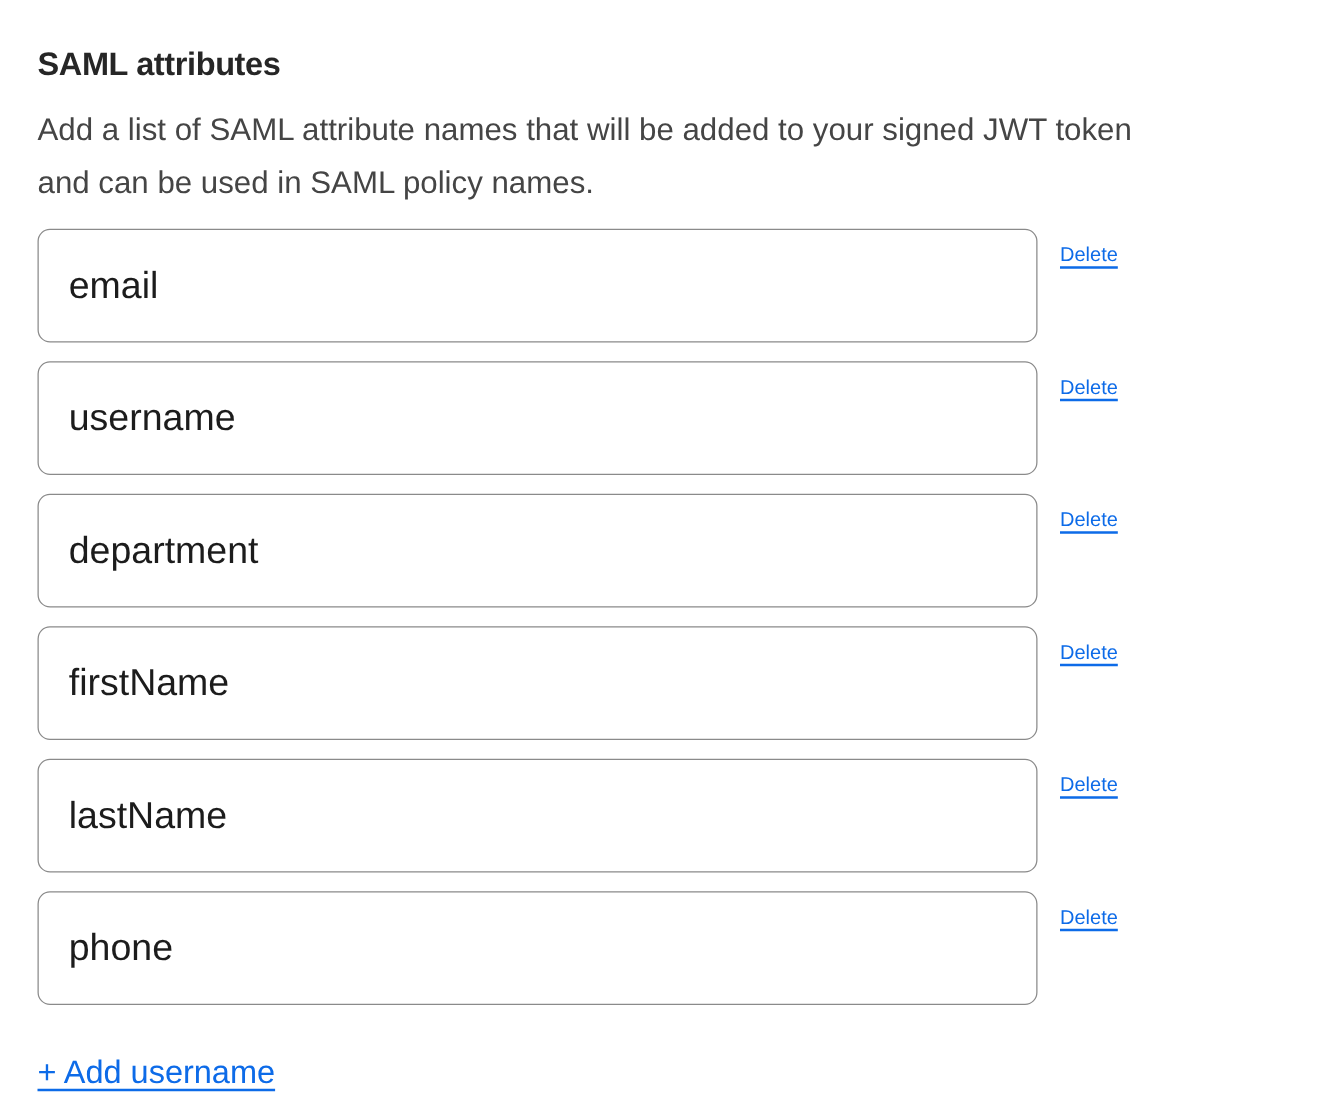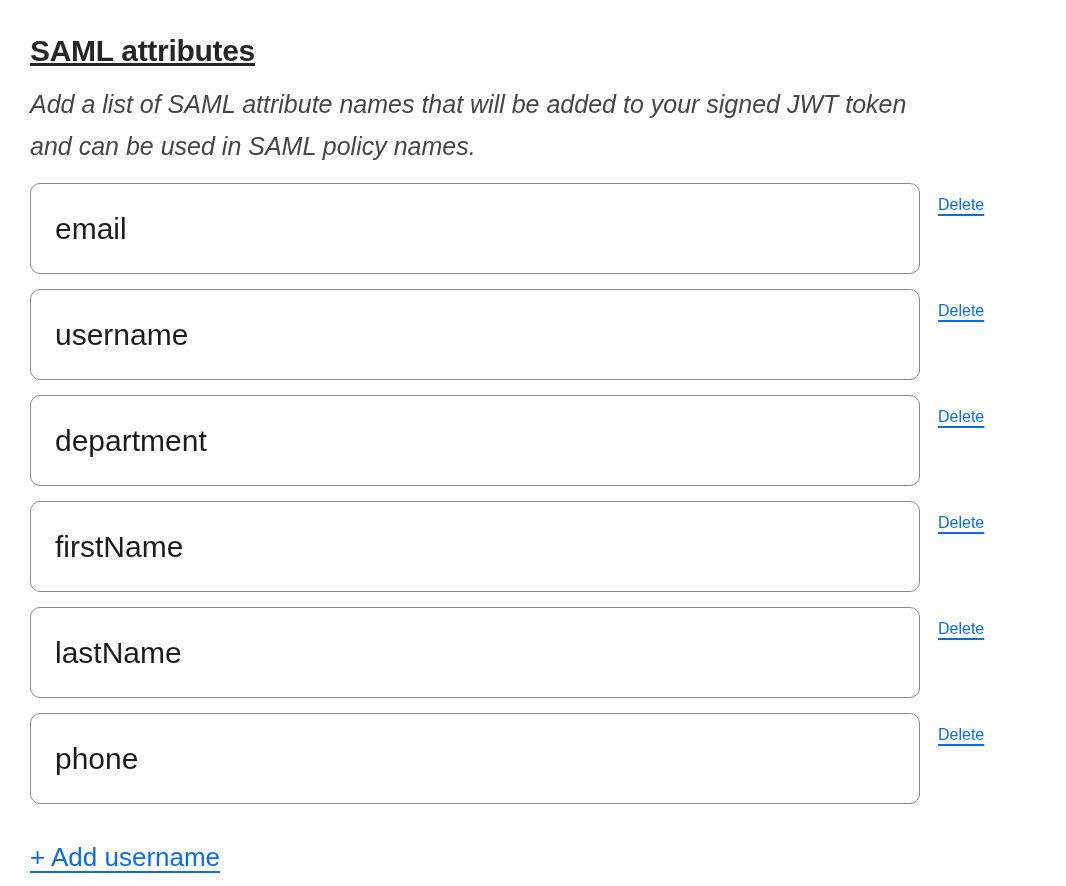--- a/index.html
+++ b/index.html
@@ -18,44 +18,42 @@
   }
   .page {
     width: 1066px;
     height: 886px;
     background: #ffffff;
     padding: 32px 30px 0 30px;
     overflow: hidden;
   }
   .page-title {
     margin: 0;
-    font-size: 30px;
+    font-size: 26px;
     line-height: 38px;
     font-weight: 700;
     letter-spacing: -0.3px;
     color: var(--heading-color);
-    text-decoration: underline;
   }
   .page-description {
     margin: 13px 0 0 0;
     font-size: 25px;
     line-height: 42px;
     color: var(--body-color);
-    font-style: italic;
   }
   .attribute-list {
     margin-top: 16px;
   }
   .attribute-row {
     display: flex;
     align-items: flex-start;
     margin-bottom: 15px;
   }
   .attribute-input {
-    width: 890px;
+    width: 800px;
     height: 91px;
     border: 1.5px solid var(--input-border);
     border-radius: 10px;
     background: #ffffff;
     padding: 0 24px;
     font-family: "Liberation Sans", "DejaVu Sans", sans-serif;
     font-size: 30px;
     color: var(--input-text);
     outline: none;
   }

